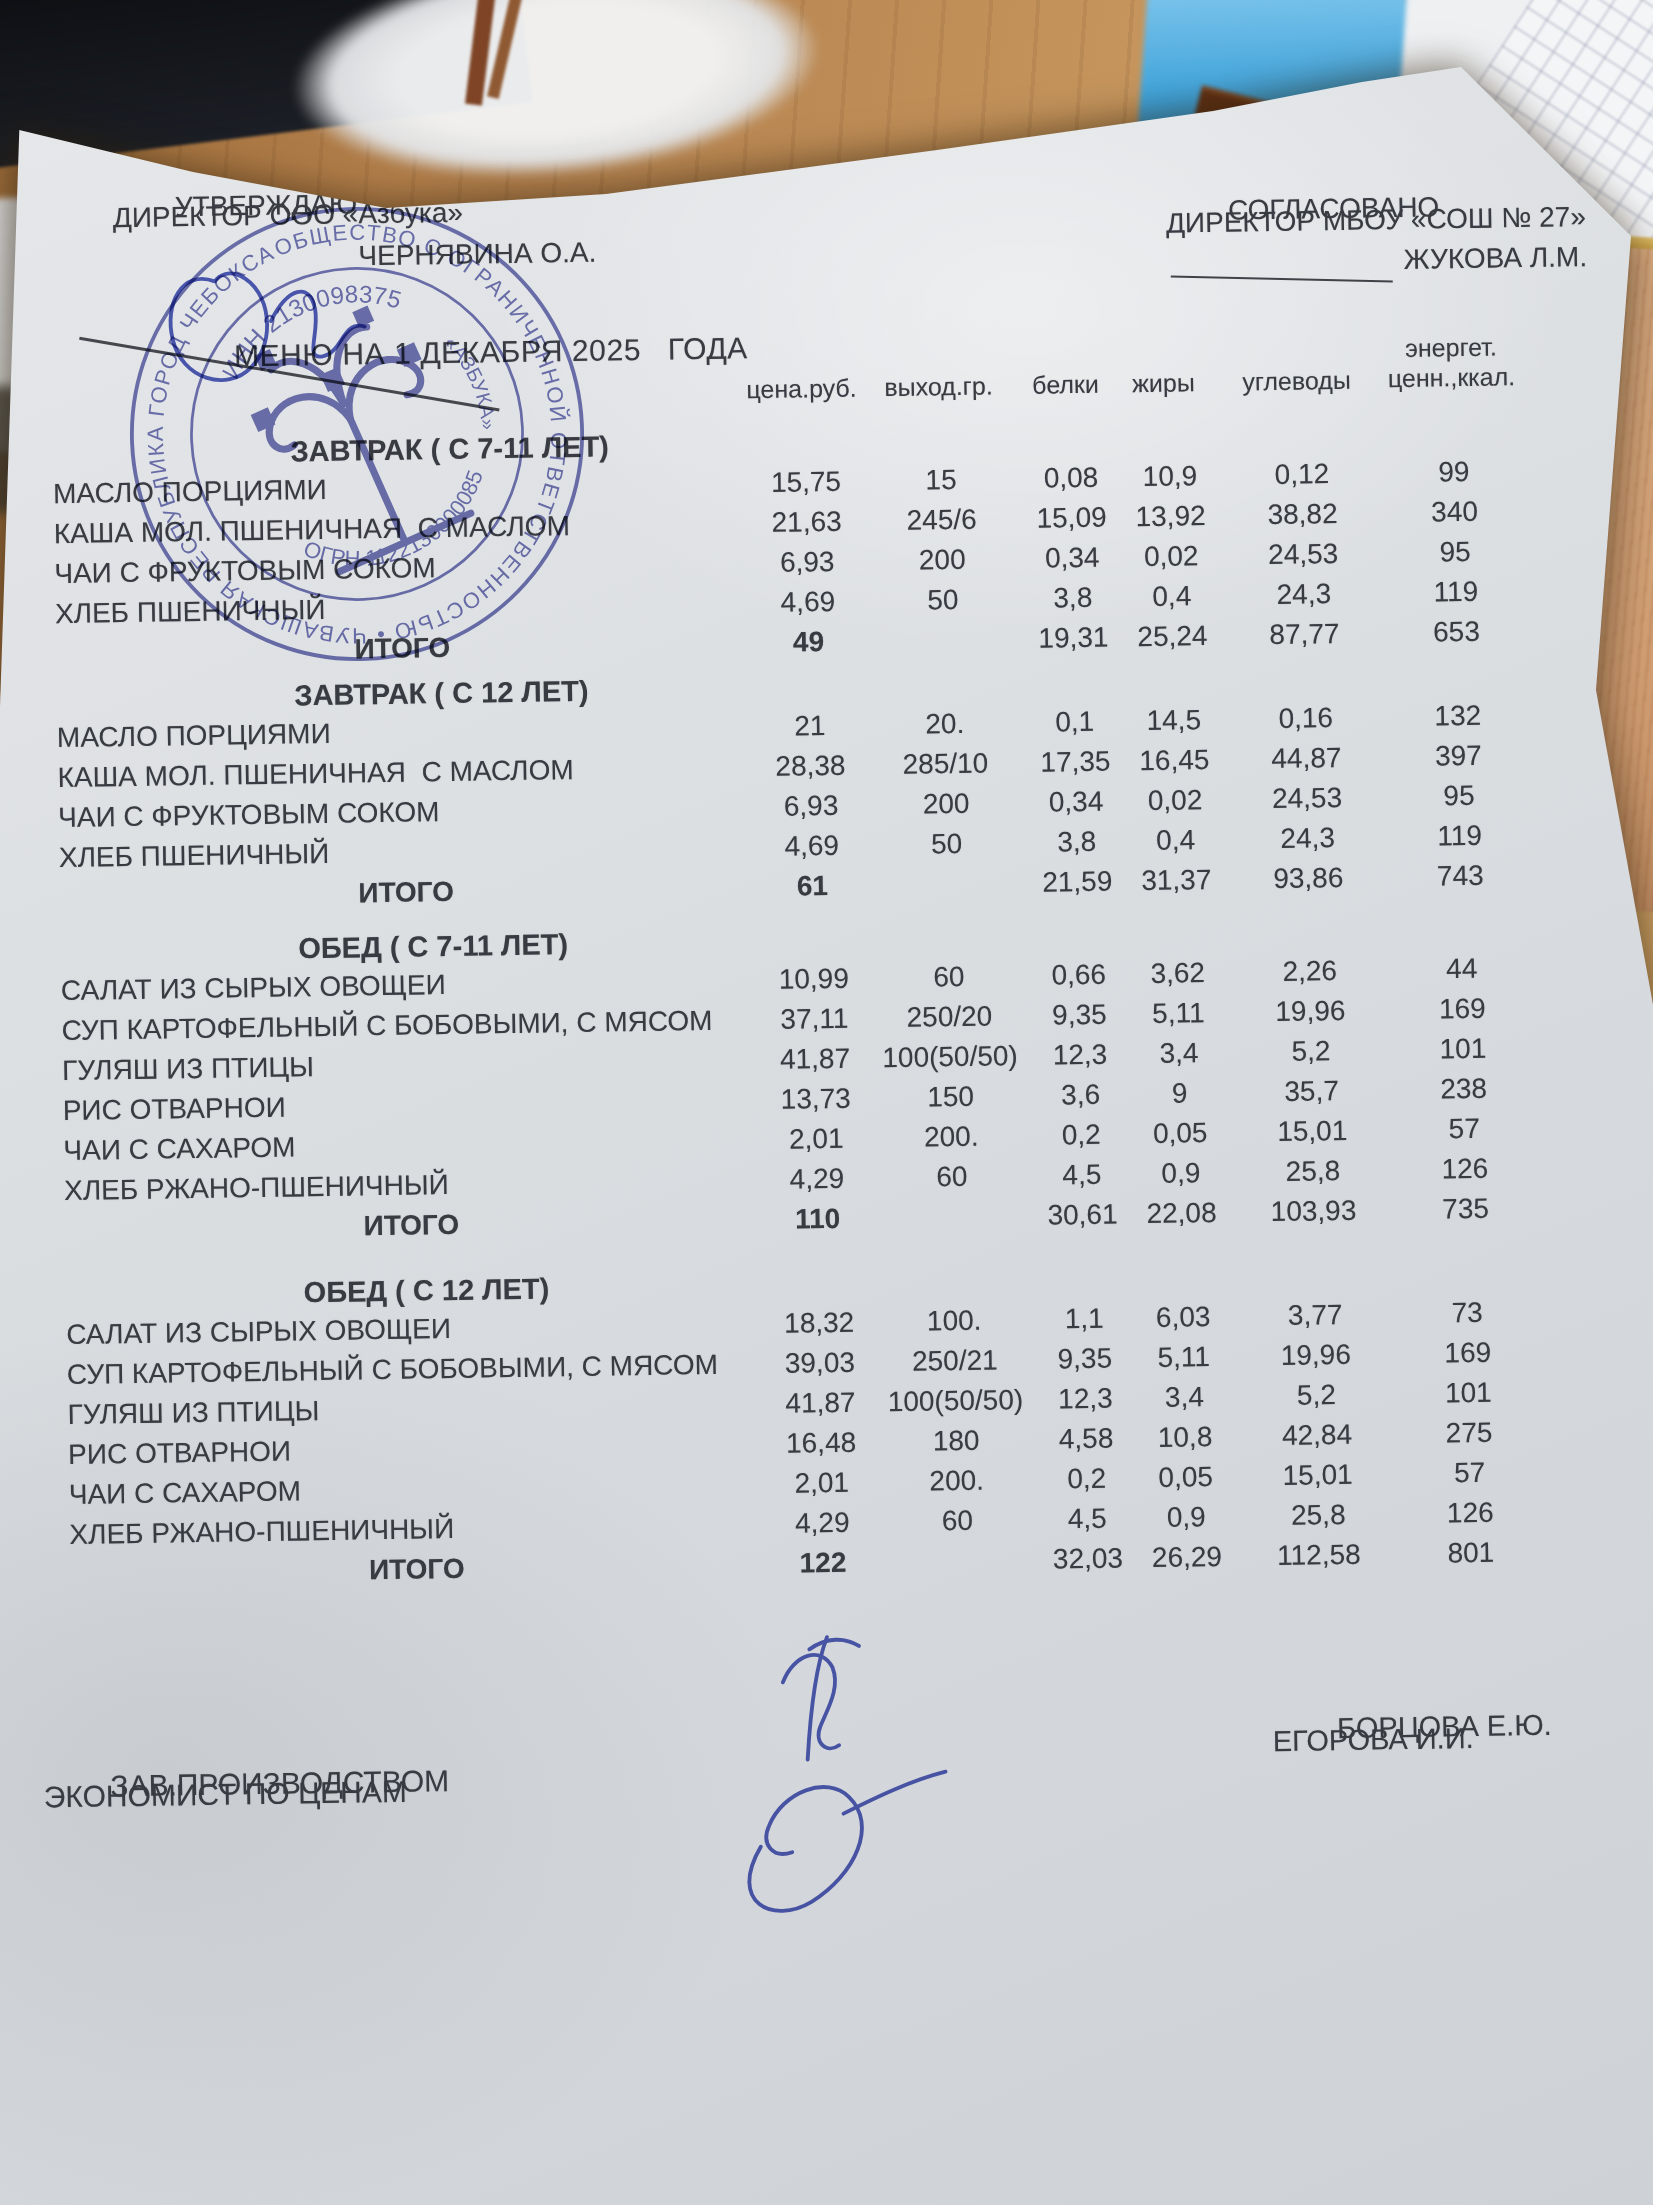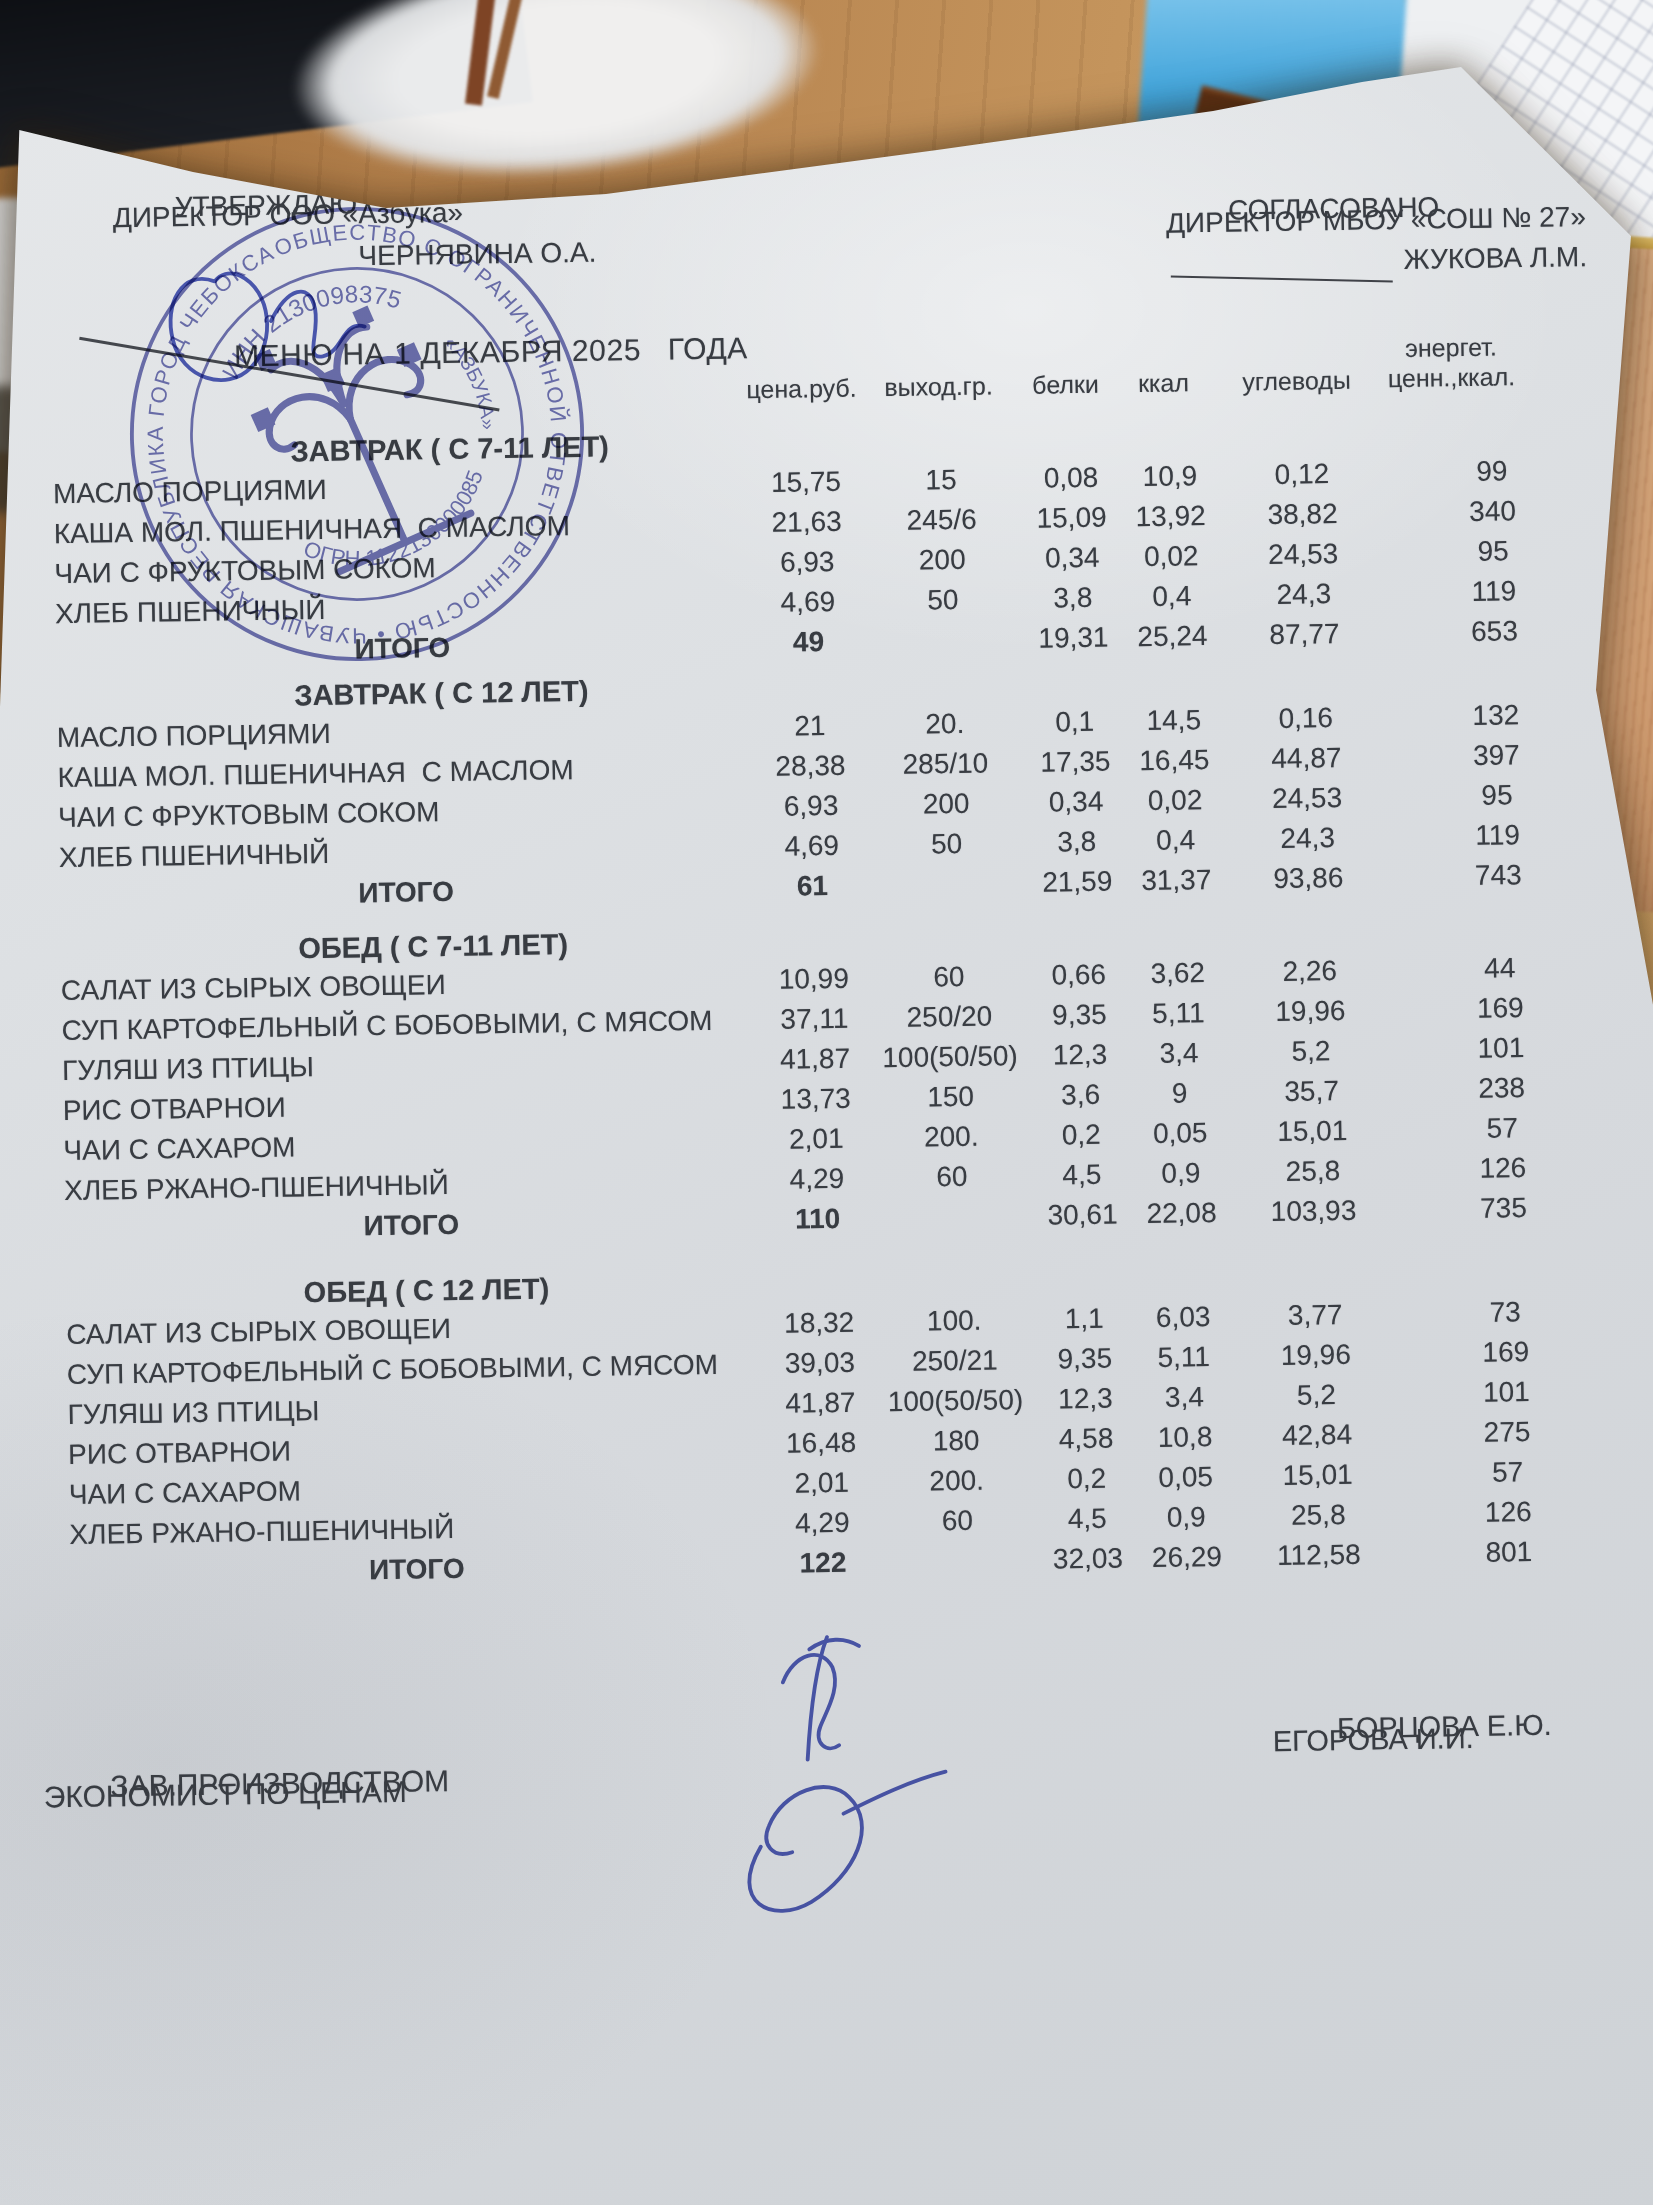--- a/index.html
+++ b/index.html
@@ -135,21 +135,21 @@
   .section:nth-child(1){top:439px;}
   .section:nth-child(2){top:683px;}
   .section:nth-child(3){top:936px;}
   .section:nth-child(4){top:1280px;}
   .sec-title{position:relative;height:39px;padding-left:287px;font-weight:700;font-size:29px;}
   .row{position:relative;height:40px;}
   .nm{position:absolute;left:49px;top:0;}
   .row.total .nm{left:348px;font-weight:700;}
   .cell{position:absolute;transform:translateX(-50%);top:0;}
   .c0{left:802px;} .c1{left:937px;} .c2{left:1067px;}
-  .c3{left:1166px;} .c4{left:1298px;} .c5{left:1450px;margin-left:38px;}
+  .c3{left:1166px;} .c4{left:1298px;} .c5{left:1450px;}
   .row.total .c0{font-weight:700;}
 
   .foot-left{left:19.3px;top:1736px;font-size:30px;}
   .foot-left .l2{position:absolute;left:0;top:44px;}
   .foot-right{left:1249px;top:1699px;font-size:29px;}
   .foot-right .l2{position:absolute;left:0;top:45px;}
 
   
   .stamp{
     position:absolute;left:117px;top:194px;width:480px;height:480px;
@@ -197,21 +197,21 @@
 
       <div class="sig-line-left"></div>
       <div class="sig-line-right"></div>
 
       <div class="abs doc-title">МЕНЮ НА 1 ДЕКАБРЯ 2025   ГОДА</div>
 
       <div>
         <span class="col-head ch-top hc0">цена.руб.</span>
         <span class="col-head ch-top hc1">выход.гр.</span>
         <span class="col-head ch-top hc2">белки</span>
-        <span class="col-head ch-top hc3">ккал</span>
+        <span class="col-head ch-top hc3">жиры</span>
         <span class="col-head ch-top hc4">углеводы</span>
         <span class="col-head ch-top hc5 ch-energy">энергет.
 ценн.,ккал.</span>
       </div>
 
       <div class="sections"><div class="section"><div class="sec-title">ЗАВТРАК ( С 7-11 ЛЕТ)</div><div class="row"><span class="nm">МАСЛО ПОРЦИЯМИ</span><span class="cell c0">15,75</span><span class="cell c1">15</span><span class="cell c2">0,08</span><span class="cell c3">10,9</span><span class="cell c4">0,12</span><span class="cell c5">99</span></div><div class="row"><span class="nm">КАША МОЛ. ПШЕНИЧНАЯ  С МАСЛОМ</span><span class="cell c0">21,63</span><span class="cell c1">245/6</span><span class="cell c2">15,09</span><span class="cell c3">13,92</span><span class="cell c4">38,82</span><span class="cell c5">340</span></div><div class="row"><span class="nm">ЧАИ С ФРУКТОВЫМ СОКОМ</span><span class="cell c0">6,93</span><span class="cell c1">200</span><span class="cell c2">0,34</span><span class="cell c3">0,02</span><span class="cell c4">24,53</span><span class="cell c5">95</span></div><div class="row"><span class="nm">ХЛЕБ ПШЕНИЧНЫЙ</span><span class="cell c0">4,69</span><span class="cell c1">50</span><span class="cell c2">3,8</span><span class="cell c3">0,4</span><span class="cell c4">24,3</span><span class="cell c5">119</span></div><div class="row total"><span class="nm">ИТОГО</span><span class="cell c0">49</span><span class="cell c2">19,31</span><span class="cell c3">25,24</span><span class="cell c4">87,77</span><span class="cell c5">653</span></div></div><div class="section"><div class="sec-title">ЗАВТРАК ( С 12 ЛЕТ)</div><div class="row"><span class="nm">МАСЛО ПОРЦИЯМИ</span><span class="cell c0">21</span><span class="cell c1">20.</span><span class="cell c2">0,1</span><span class="cell c3">14,5</span><span class="cell c4">0,16</span><span class="cell c5">132</span></div><div class="row"><span class="nm">КАША МОЛ. ПШЕНИЧНАЯ  С МАСЛОМ</span><span class="cell c0">28,38</span><span class="cell c1">285/10</span><span class="cell c2">17,35</span><span class="cell c3">16,45</span><span class="cell c4">44,87</span><span class="cell c5">397</span></div><div class="row"><span class="nm">ЧАИ С ФРУКТОВЫМ СОКОМ</span><span class="cell c0">6,93</span><span class="cell c1">200</span><span class="cell c2">0,34</span><span class="cell c3">0,02</span><span class="cell c4">24,53</span><span class="cell c5">95</span></div><div class="row"><span class="nm">ХЛЕБ ПШЕНИЧНЫЙ</span><span class="cell c0">4,69</span><span class="cell c1">50</span><span class="cell c2">3,8</span><span class="cell c3">0,4</span><span class="cell c4">24,3</span><span class="cell c5">119</span></div><div class="row total"><span class="nm">ИТОГО</span><span class="cell c0">61</span><span class="cell c2">21,59</span><span class="cell c3">31,37</span><span class="cell c4">93,86</span><span class="cell c5">743</span></div></div><div class="section"><div class="sec-title">ОБЕД ( С 7-11 ЛЕТ)</div><div class="row"><span class="nm">САЛАТ ИЗ СЫРЫХ ОВОЩЕИ</span><span class="cell c0">10,99</span><span class="cell c1">60</span><span class="cell c2">0,66</span><span class="cell c3">3,62</span><span class="cell c4">2,26</span><span class="cell c5">44</span></div><div class="row"><span class="nm">СУП КАРТОФЕЛЬНЫЙ С БОБОВЫМИ, С МЯСОМ</span><span class="cell c0">37,11</span><span class="cell c1">250/20</span><span class="cell c2">9,35</span><span class="cell c3">5,11</span><span class="cell c4">19,96</span><span class="cell c5">169</span></div><div class="row"><span class="nm">ГУЛЯШ ИЗ ПТИЦЫ</span><span class="cell c0">41,87</span><span class="cell c1">100(50/50)</span><span class="cell c2">12,3</span><span class="cell c3">3,4</span><span class="cell c4">5,2</span><span class="cell c5">101</span></div><div class="row"><span class="nm">РИС ОТВАРНОИ</span><span class="cell c0">13,73</span><span class="cell c1">150</span><span class="cell c2">3,6</span><span class="cell c3">9</span><span class="cell c4">35,7</span><span class="cell c5">238</span></div><div class="row"><span class="nm">ЧАИ С САХАРОМ</span><span class="cell c0">2,01</span><span class="cell c1">200.</span><span class="cell c2">0,2</span><span class="cell c3">0,05</span><span class="cell c4">15,01</span><span class="cell c5">57</span></div><div class="row"><span class="nm">ХЛЕБ РЖАНО-ПШЕНИЧНЫЙ</span><span class="cell c0">4,29</span><span class="cell c1">60</span><span class="cell c2">4,5</span><span class="cell c3">0,9</span><span class="cell c4">25,8</span><span class="cell c5">126</span></div><div class="row total"><span class="nm">ИТОГО</span><span class="cell c0">110</span><span class="cell c2">30,61</span><span class="cell c3">22,08</span><span class="cell c4">103,93</span><span class="cell c5">735</span></div></div><div class="section"><div class="sec-title">ОБЕД ( С 12 ЛЕТ)</div><div class="row"><span class="nm">САЛАТ ИЗ СЫРЫХ ОВОЩЕИ</span><span class="cell c0">18,32</span><span class="cell c1">100.</span><span class="cell c2">1,1</span><span class="cell c3">6,03</span><span class="cell c4">3,77</span><span class="cell c5">73</span></div><div class="row"><span class="nm">СУП КАРТОФЕЛЬНЫЙ С БОБОВЫМИ, С МЯСОМ</span><span class="cell c0">39,03</span><span class="cell c1">250/21</span><span class="cell c2">9,35</span><span class="cell c3">5,11</span><span class="cell c4">19,96</span><span class="cell c5">169</span></div><div class="row"><span class="nm">ГУЛЯШ ИЗ ПТИЦЫ</span><span class="cell c0">41,87</span><span class="cell c1">100(50/50)</span><span class="cell c2">12,3</span><span class="cell c3">3,4</span><span class="cell c4">5,2</span><span class="cell c5">101</span></div><div class="row"><span class="nm">РИС ОТВАРНОИ</span><span class="cell c0">16,48</span><span class="cell c1">180</span><span class="cell c2">4,58</span><span class="cell c3">10,8</span><span class="cell c4">42,84</span><span class="cell c5">275</span></div><div class="row"><span class="nm">ЧАИ С САХАРОМ</span><span class="cell c0">2,01</span><span class="cell c1">200.</span><span class="cell c2">0,2</span><span class="cell c3">0,05</span><span class="cell c4">15,01</span><span class="cell c5">57</span></div><div class="row"><span class="nm">ХЛЕБ РЖАНО-ПШЕНИЧНЫЙ</span><span class="cell c0">4,29</span><span class="cell c1">60</span><span class="cell c2">4,5</span><span class="cell c3">0,9</span><span class="cell c4">25,8</span><span class="cell c5">126</span></div><div class="row total"><span class="nm">ИТОГО</span><span class="cell c0">122</span><span class="cell c2">32,03</span><span class="cell c3">26,29</span><span class="cell c4">112,58</span><span class="cell c5">801</span></div></div></div>
 
       <div class="abs foot-left">
         <span>ЗАВ.ПРОИЗВОДСТВОМ</span>
         <span class="l2">ЭКОНОМИСТ ПО ЦЕНАМ</span>

